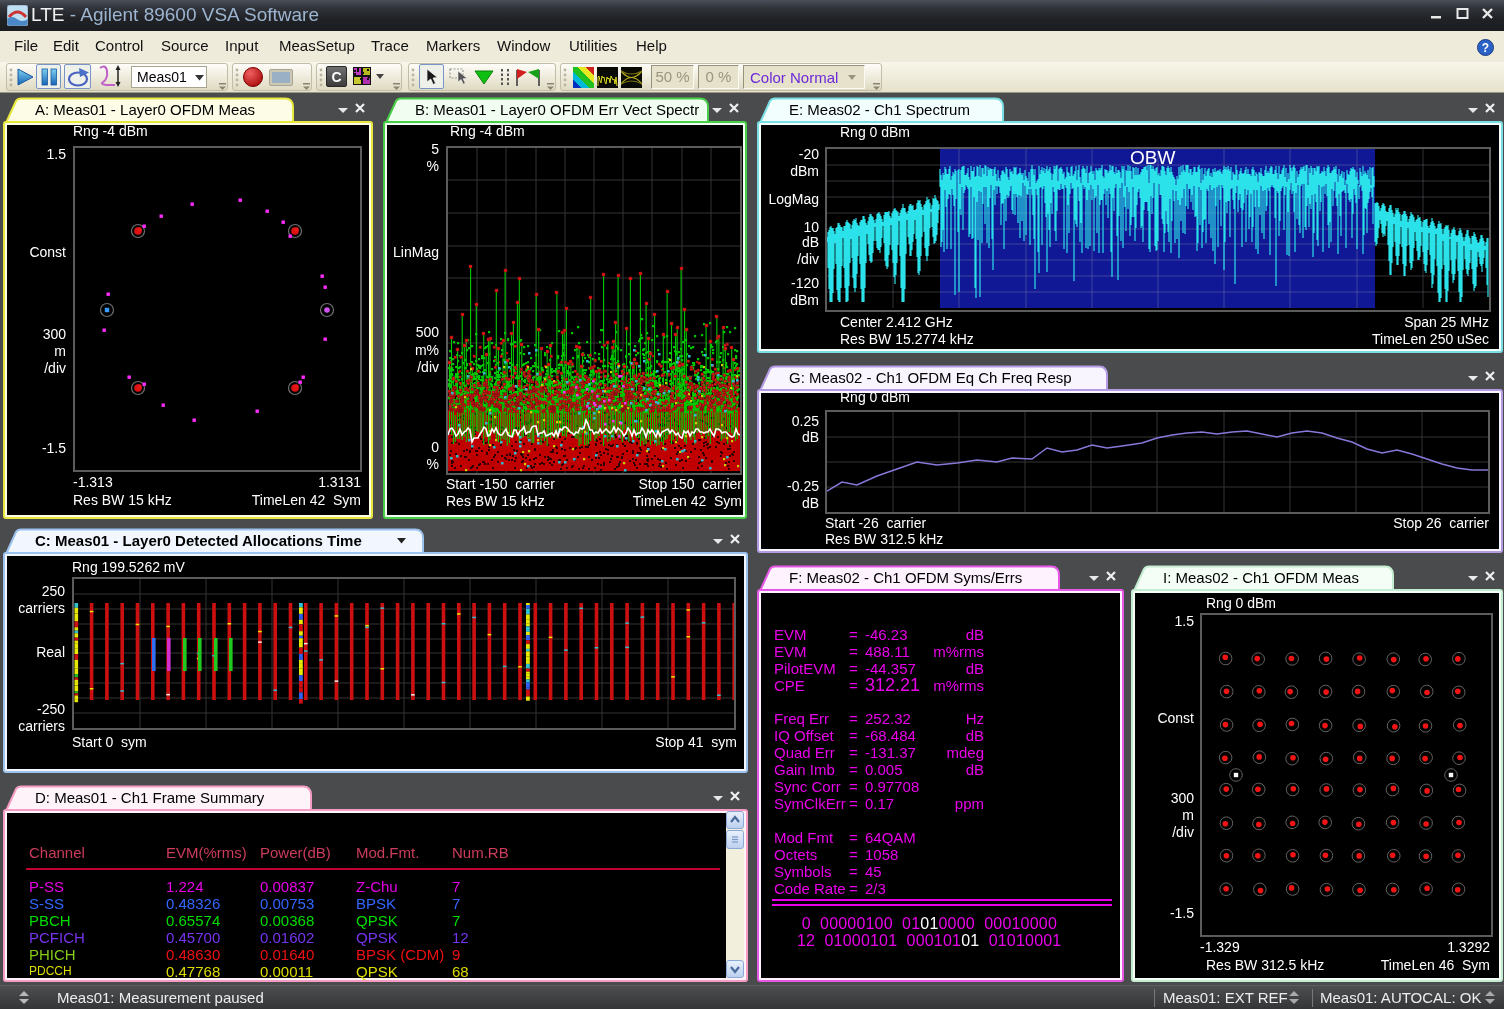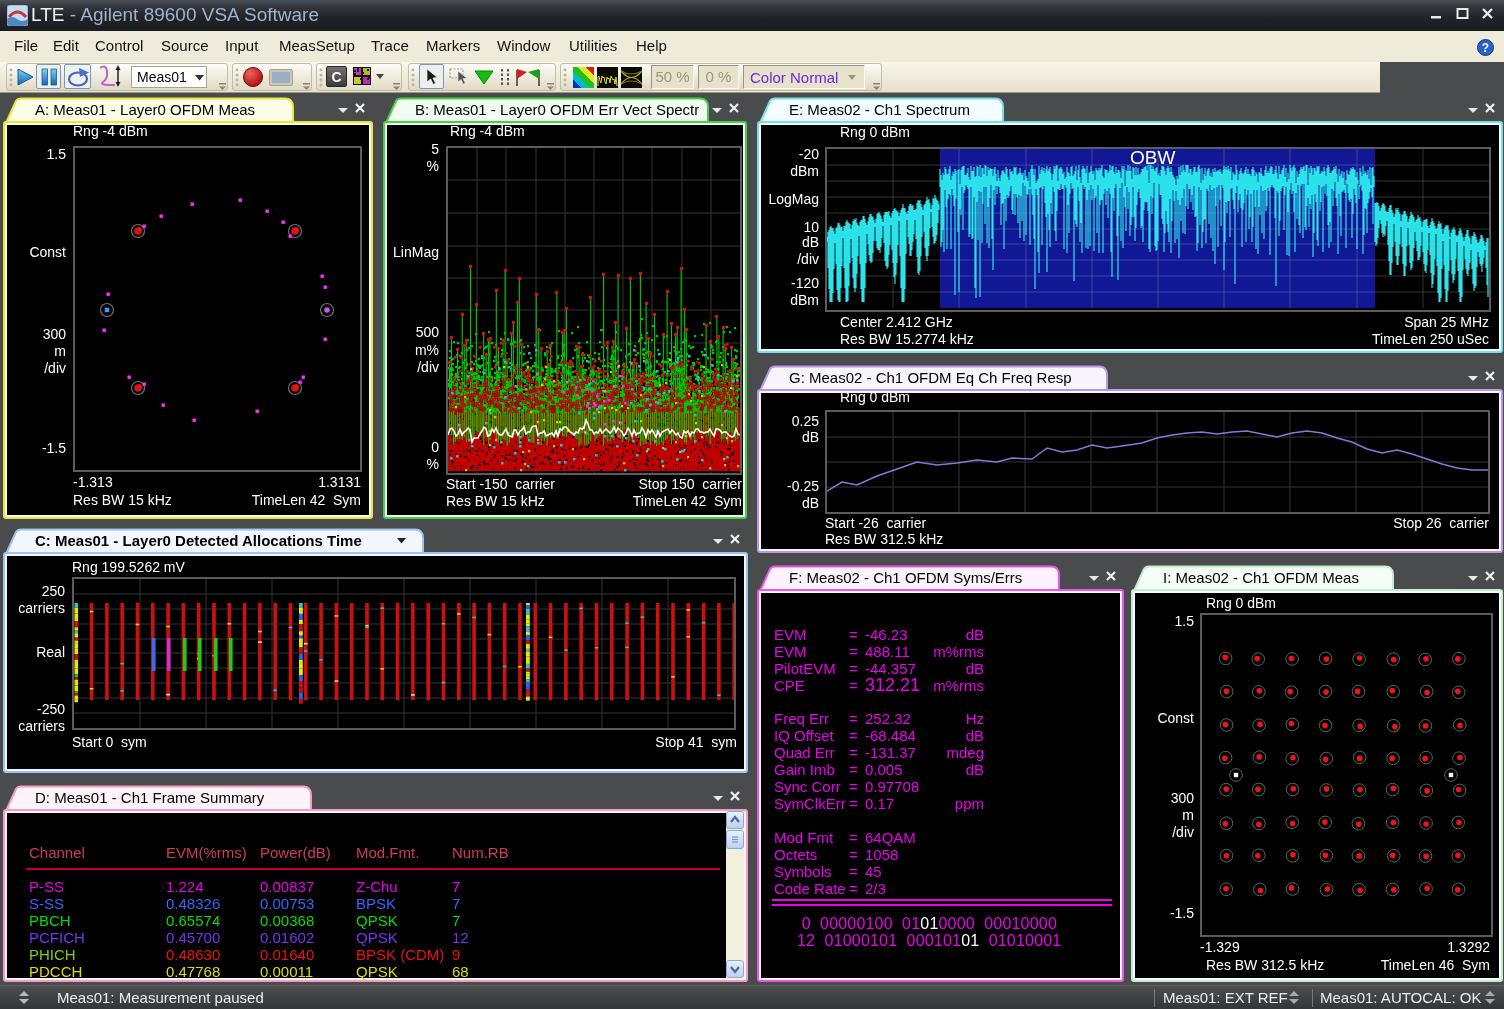--- a/index.html
+++ b/index.html
@@ -32,21 +32,21 @@
     <div class="abs" style="left:371px;top:6px;font-size:15px;color:#111">Trace</div>
     <div class="abs" style="left:426px;top:6px;font-size:15px;color:#111">Markers</div>
     <div class="abs" style="left:497px;top:6px;font-size:15px;color:#111">Window</div>
     <div class="abs" style="left:569px;top:6px;font-size:15px;color:#111">Utilities</div>
     <div class="abs" style="left:636px;top:6px;font-size:15px;color:#111">Help</div>
     <svg class="abs" style="left:1477px;top:8px" width="17" height="17">
       <circle cx="8.5" cy="8.5" r="8" fill="#2a62c8" stroke="#1a3a80"></circle>
       <text x="8.5" y="13" font-size="12" font-weight="bold" fill="#fff" text-anchor="middle" font-family="Liberation Sans">?</text>
     </svg>
   </div>
-<div class="abs" style="left:0;top:62px;width:1380px;height:31px;background:linear-gradient(#f8f6ea,#e6e2cc);border-bottom:1px solid #9a9684">
+<div class="abs" style="left:0;top:62px;width:1504px;height:31px;background:linear-gradient(#f8f6ea,#e6e2cc);border-bottom:1px solid #9a9684">
     <div class="abs" style="left:6px;top:1px;width:222px;height:28px;background:linear-gradient(#fefdf8,#dfdac2);border:1px solid #c2bda6;border-radius:3px">
       <svg class="abs" style="left:2px;top:3px" width="5" height="22">
         <g fill="#b8b49e">
           <circle cx="2" cy="3" r="1.4"></circle>
           <circle cx="2" cy="8" r="1.4"></circle>
           <circle cx="2" cy="13" r="1.4"></circle>
           <circle cx="2" cy="18" r="1.4"></circle>
         </g>
       </svg>
       <svg class="abs" style="left:211px;top:19px" width="9" height="8">
@@ -750,21 +750,21 @@
         <div class="lbl" style="left:22px;top:117px;font-size:15px;color:#7733ee">PCFICH</div>
         <div class="lbl" style="left:159px;top:117px;font-size:15px;color:#7733ee">0.45700</div>
         <div class="lbl" style="left:253px;top:117px;font-size:15px;color:#7733ee">0.01602</div>
         <div class="lbl" style="left:349px;top:117px;font-size:15px;color:#7733ee">QPSK</div>
         <div class="lbl" style="left:445px;top:117px;font-size:15px;color:#7733ee">12</div>
         <div class="lbl" style="left:22px;top:134px;font-size:15px;color:#84cc16">PHICH</div>
         <div class="lbl" style="left:159px;top:134px;font-size:15px;color:#ee1111">0.48630</div>
         <div class="lbl" style="left:253px;top:134px;font-size:15px;color:#ee1111">0.01640</div>
         <div class="lbl" style="left:349px;top:134px;font-size:15px;color:#ee1111">BPSK (CDM)</div>
         <div class="lbl" style="left:445px;top:134px;font-size:15px;color:#ee1111">9</div>
-        <div class="lbl" style="left:22px;top:151px;font-size:15px;color:#dddd00">PDCCH</div>
+        <div class="lbl" style="left:22px;top:151px;font-size:12px;color:#dddd00">PDCCH</div>
         <div class="lbl" style="left:159px;top:151px;font-size:15px;color:#dddd00">0.47768</div>
         <div class="lbl" style="left:253px;top:151px;font-size:15px;color:#dddd00">0.00011</div>
         <div class="lbl" style="left:349px;top:151px;font-size:15px;color:#dddd00">QPSK</div>
         <div class="lbl" style="left:445px;top:151px;font-size:15px;color:#dddd00">68</div>
         <div class="abs" style="left:719px;top:-2px;width:18px;height:167px;background:#f2efdd">
           <div class="abs" style="left:0;top:0;width:18px;height:18px;background:linear-gradient(#e8f0fc,#bcd0ee);border:1px solid #8aa8d8;border-radius:3px"><svg width="16" height="16">
               <polyline points="4,10 8,5 12,10" fill="none" stroke="#4a6a9a" stroke-width="2.2"></polyline>
             </svg></div>
           <div class="abs" style="left:0;top:19px;width:18px;height:19px;background:linear-gradient(#e8f0fc,#bcd0ee);border:1px solid #8aa8d8;border-radius:3px"><svg width="16" height="16">
               <g stroke="#7a98c8" stroke-width="1.2">

